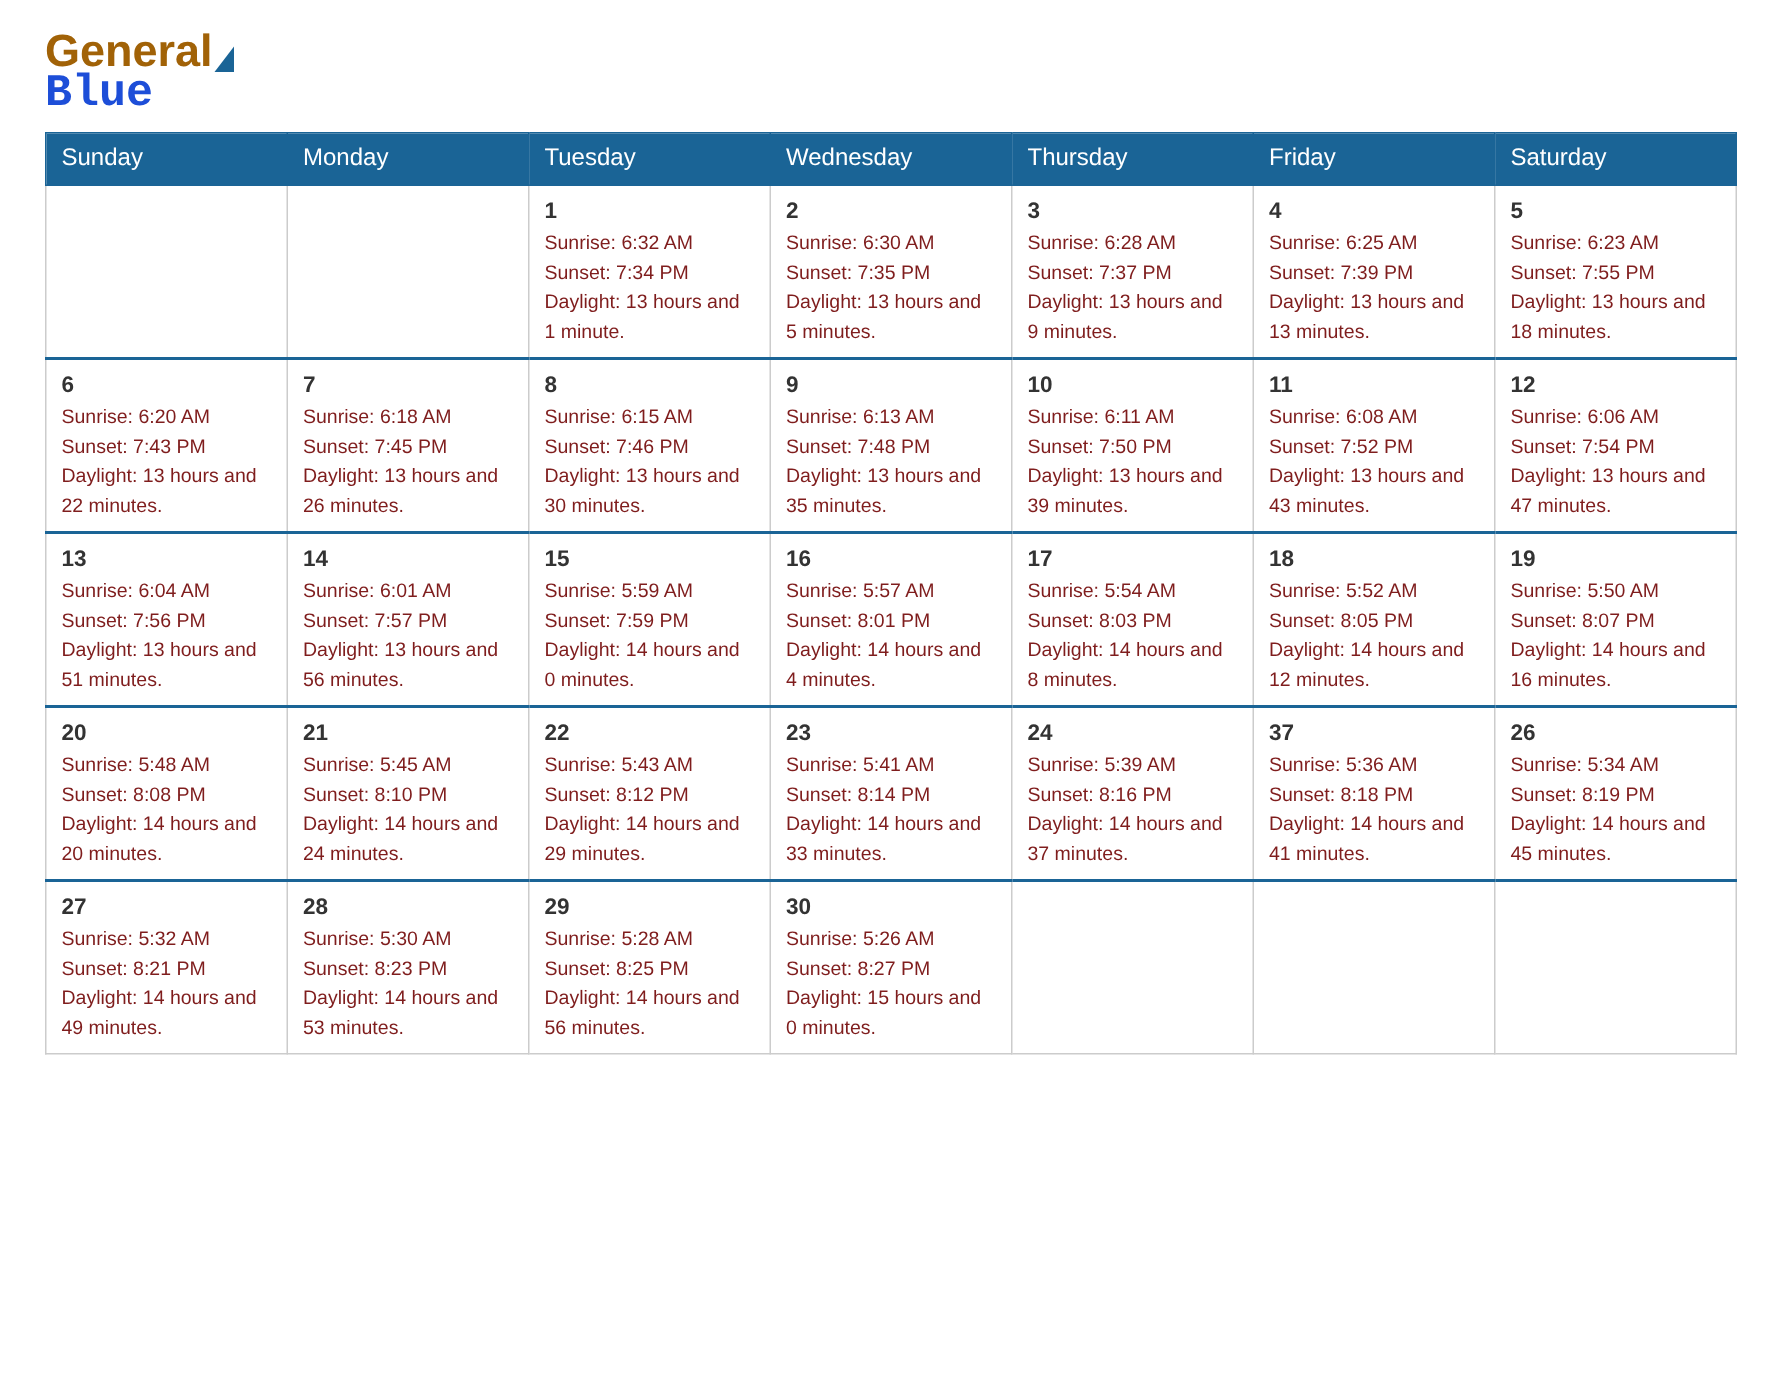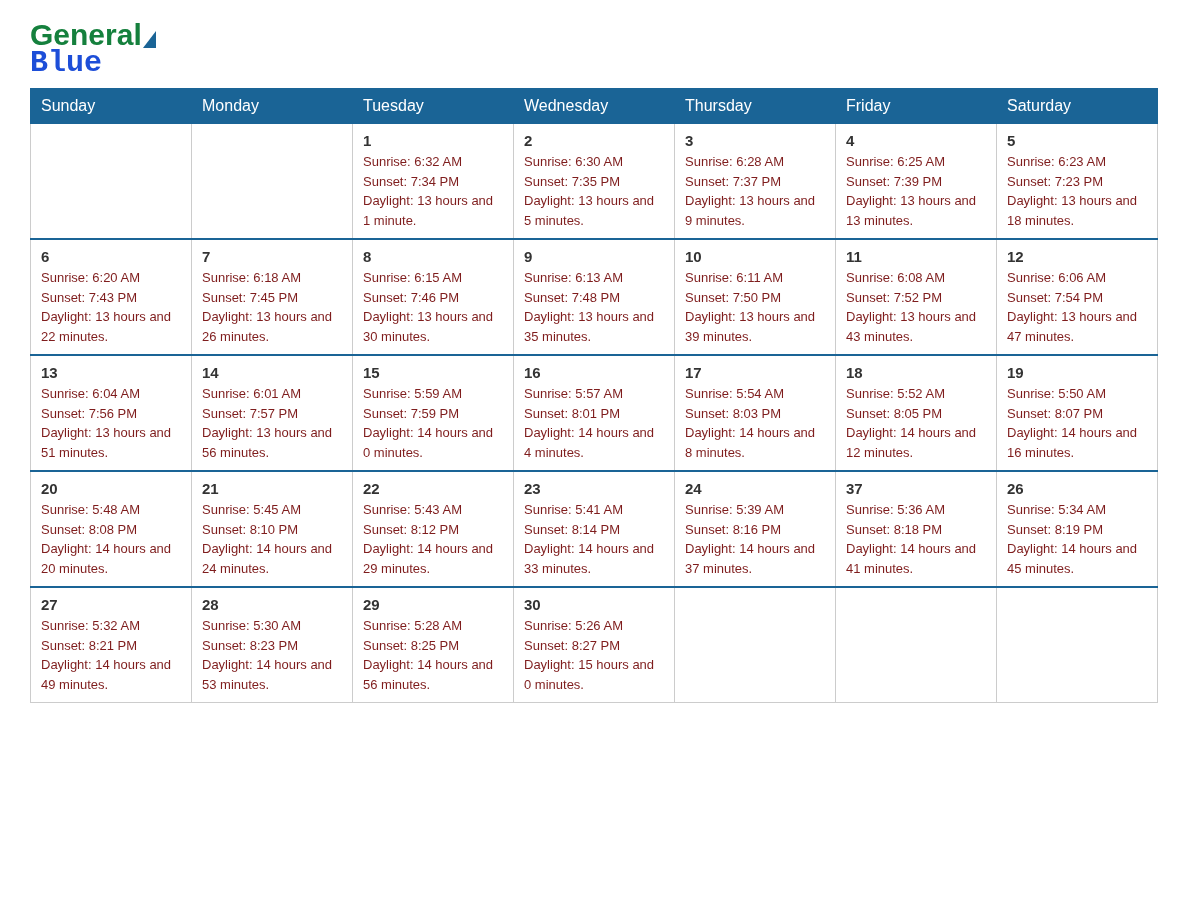--- a/index.html
+++ b/index.html
@@ -74,21 +74,21 @@
       font-size: 13px;
       line-height: 1.5;
       color: #7f1d1d;
     }
     .empty-cell {
       background: #fff;
     }
     .logo-g {
       font-size: 30px;
       font-weight: bold;
-      color: #15803d;
+      color: #a16207;
       font-family: Arial, sans-serif;
     }
     .logo-wrapper {
       display: flex;
       flex-direction: column;
       line-height: 1;
     }
     .logo-top-row {
       display: flex;
       align-items: flex-end;
@@ -169,21 +169,21 @@
         <td>
           <span class="day-number">4</span>
           <div class="day-info">Sunrise: 6:25 AM
 Sunset: 7:39 PM
 Daylight: 13 hours
 and 13 minutes.</div>
         </td>
         <td>
           <span class="day-number">5</span>
           <div class="day-info">Sunrise: 6:23 AM
-Sunset: 7:23 PM
+Sunset: 7:55 PM
 Daylight: 13 hours
 and 18 minutes.</div>
         </td>
       </tr>
       <tr>
         <td>
           <span class="day-number">6</span>
           <div class="day-info">Sunrise: 6:20 AM
 Sunset: 7:43 PM
 Daylight: 13 hours

